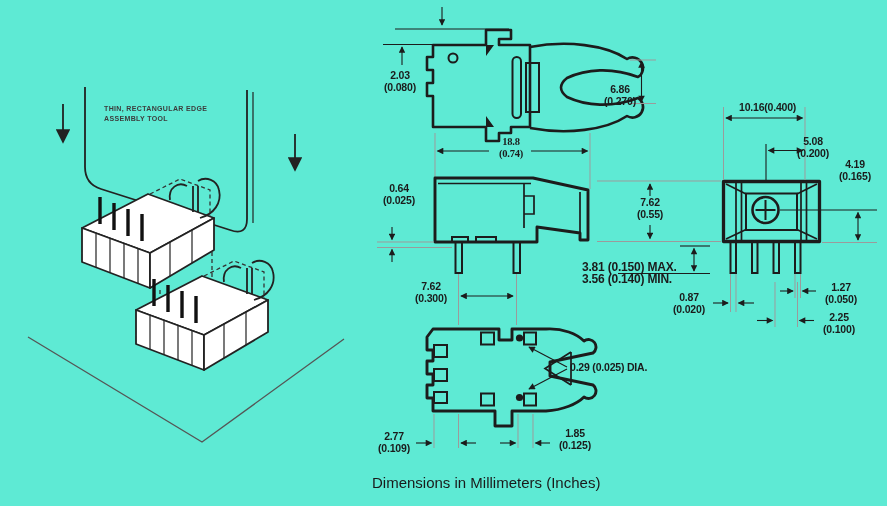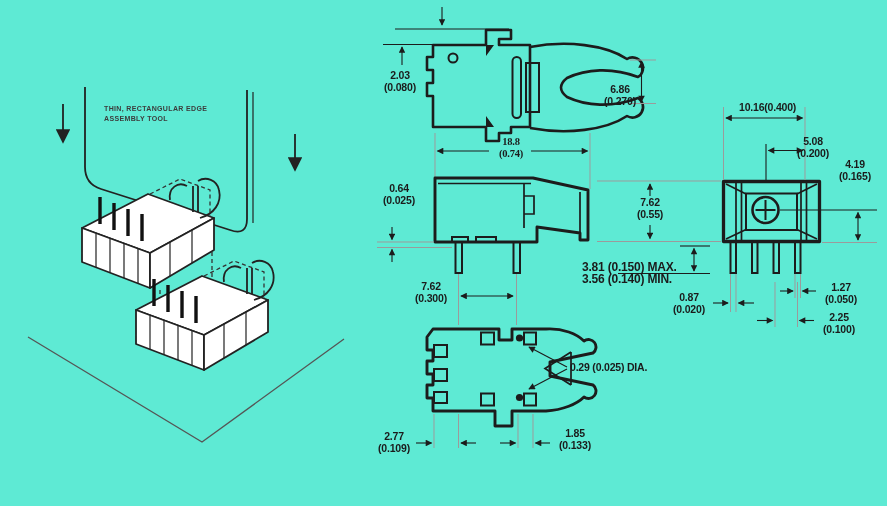--- a/index.html
+++ b/index.html
@@ -259,19 +259,20 @@
     <div>(0.100)</div>
   </div>
 
   <div class="dim" style="left:371px;top:431px;width:46px;">
     <div>2.77</div>
     <div>(0.109)</div>
   </div>
 
   <div class="dim" style="left:552px;top:428px;width:46px;">
     <div>1.85</div>
-    <div>(0.133)</div>
+    <div>(0.125)</div>
   </div>
 
   <div class="dim lft" style="left:570px;top:362px;width:110px;">0.29 (0.025) DIA.</div>
 
+  <div class="cap" style="left:372px;top:474px;">Dimensions in Millimeters (Inches)</div>
 
 </div>
 
 </body></html>

